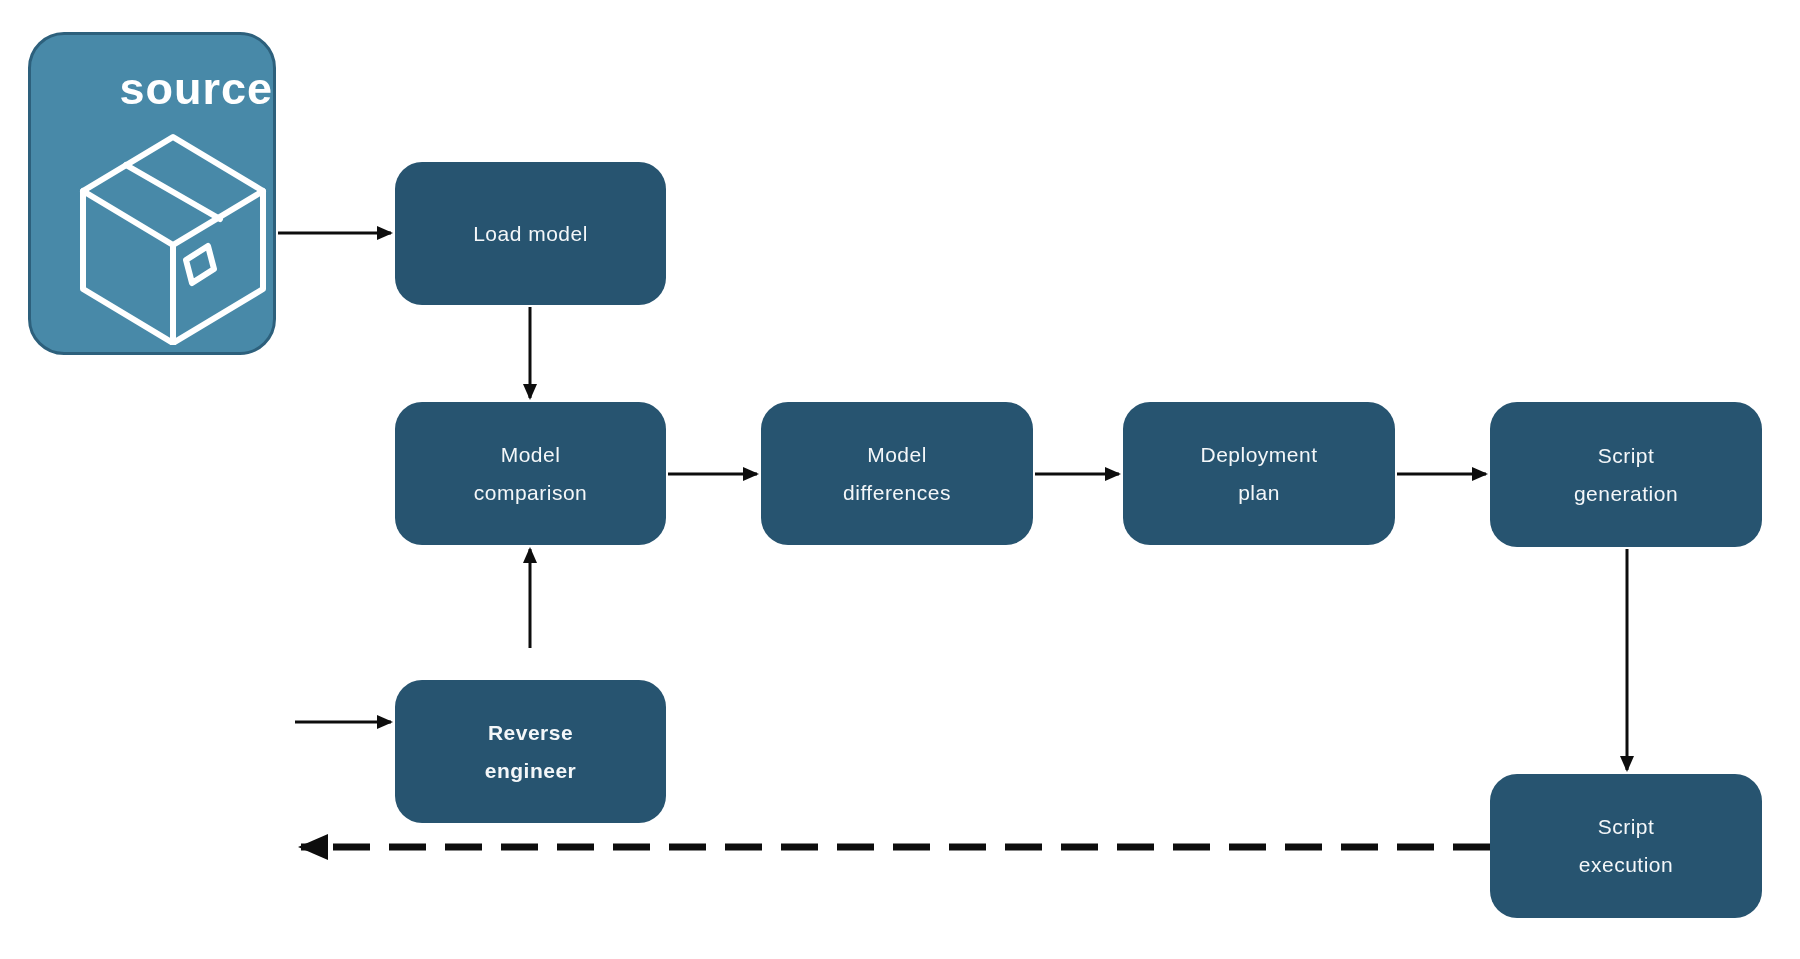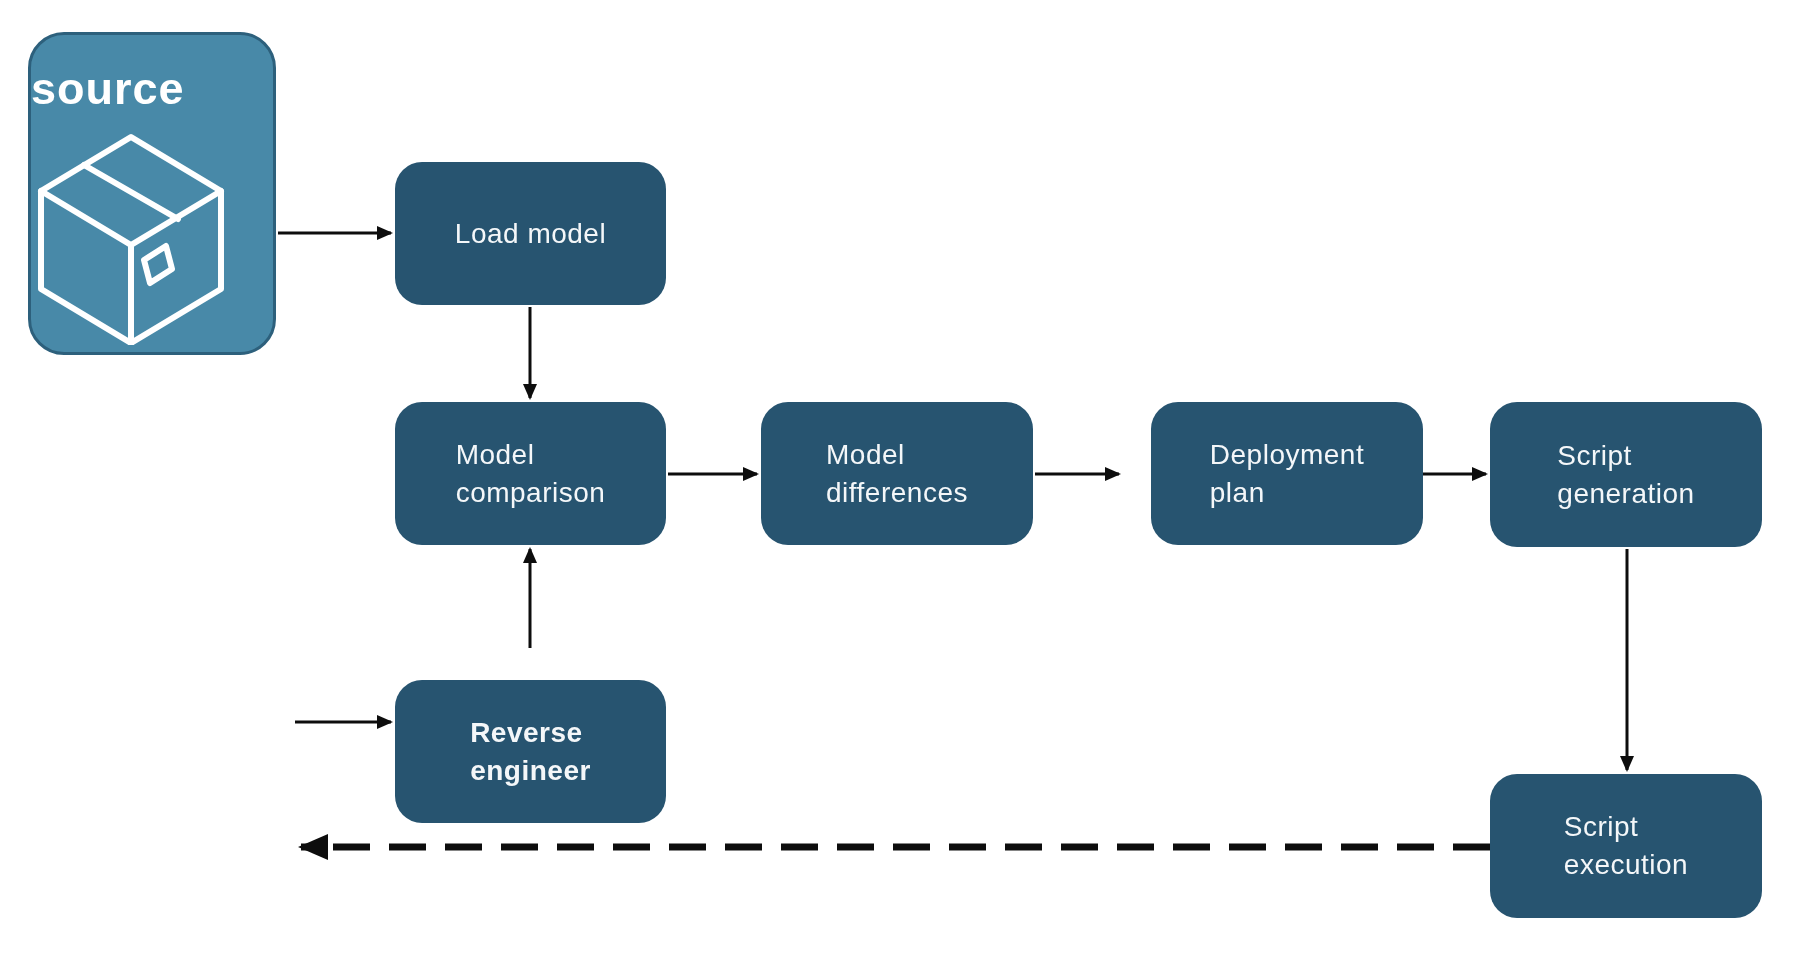--- a/index.html
+++ b/index.html
@@ -6,36 +6,36 @@
   .canvas {
     position:relative; width:1800px; height:959px; background:var(--background,#ffffff);
     font-family:"Liberation Sans", sans-serif; overflow:hidden;
   }
   
   .node {
     position:absolute; background:var(--node-fill,#275470);
     border-radius:27px; display:flex; align-items:center; justify-content:center;
   }
   .node-label {
-    color:var(--node-text,#f4f7f9); font-size:28px; line-height:38px;
-    text-align:left; white-space:pre-line; letter-spacing:0.5px;
+    color:var(--node-text,#f4f7f9); font-size:21px; line-height:38px;
+    text-align:center; white-space:pre-line; letter-spacing:0.5px;
   }
   #node-load-model        { left:395px;  top:162px; width:271px; height:143px; }
   #node-model-comparison  { left:395px;  top:402px; width:271px; height:143px; }
   #node-model-differences { left:761px;  top:402px; width:272px; height:143px; }
-  #node-deployment-plan   { left:1123px; top:402px; width:272px; height:143px;margin-left:28px; }
+  #node-deployment-plan   { left:1123px; top:402px; width:272px; height:143px; }
   #node-script-generation { left:1490px; top:402px; width:272px; height:145px; }
   #node-reverse-engineer  { left:395px;  top:680px; width:271px; height:143px;font-weight:bold; }
   #node-script-execution  { left:1490px; top:774px; width:272px; height:144px; }
 
   
   .endpoint {
     position:absolute; background:var(--endpoint-fill,#4889a8);
     border:3px solid var(--endpoint-border,#2d607c); border-radius:36px;
-    box-sizing:border-box; display:flex; flex-direction:column; align-items:flex-start;
+    box-sizing:border-box; display:flex; flex-direction:column; align-items:flex-end;
   }
   #endpoint-source { left:28px; top:32px;  width:248px; height:323px; }
   #endpoint-target { left:43px; top:608px; width:250px; height:322px; }
   .endpoint-label {
     color:#ffffff; font-weight:bold; font-size:45px; letter-spacing:1px;
     margin-top:28px; line-height:52px;
   }
   .endpoint-icon { flex:0 0 auto; }
   #endpoint-source .endpoint-icon { margin-top:6px; }
   #endpoint-target .endpoint-icon { margin-top:12px; }

